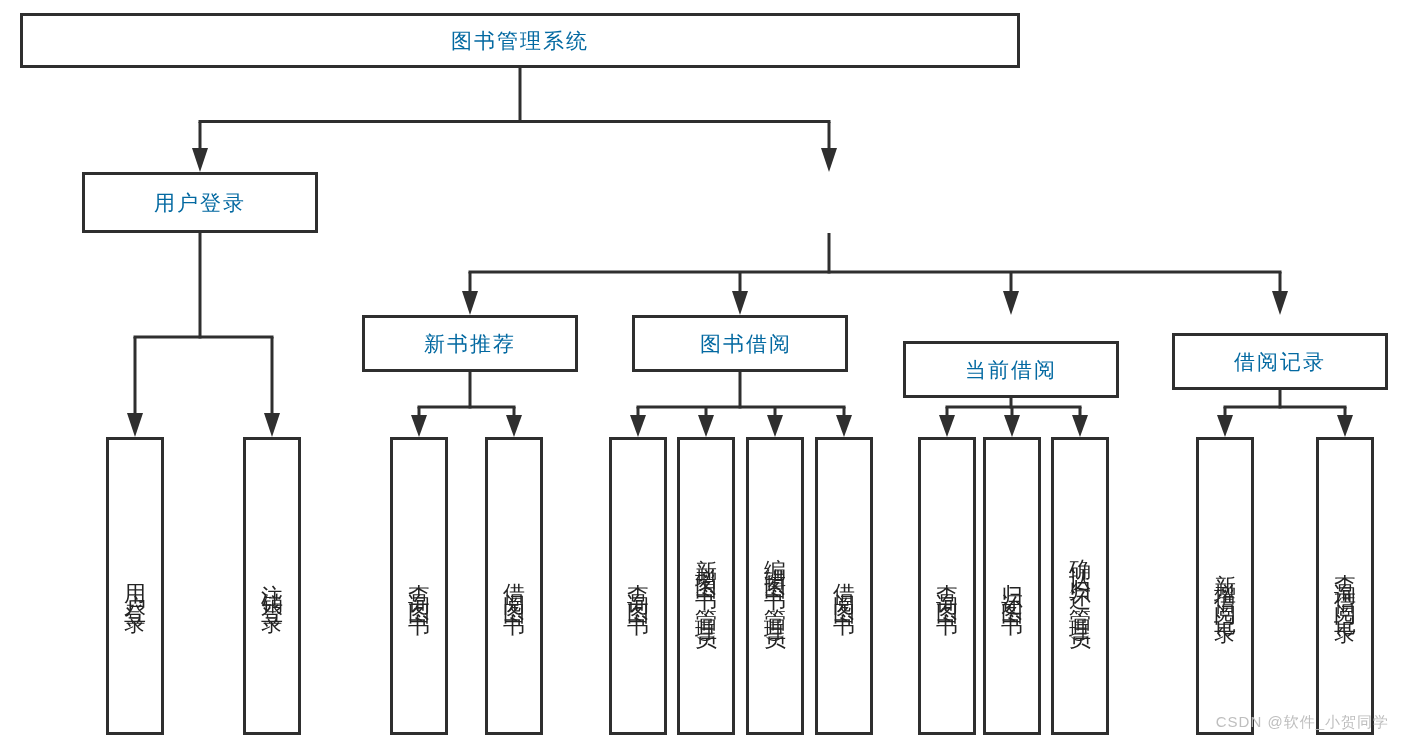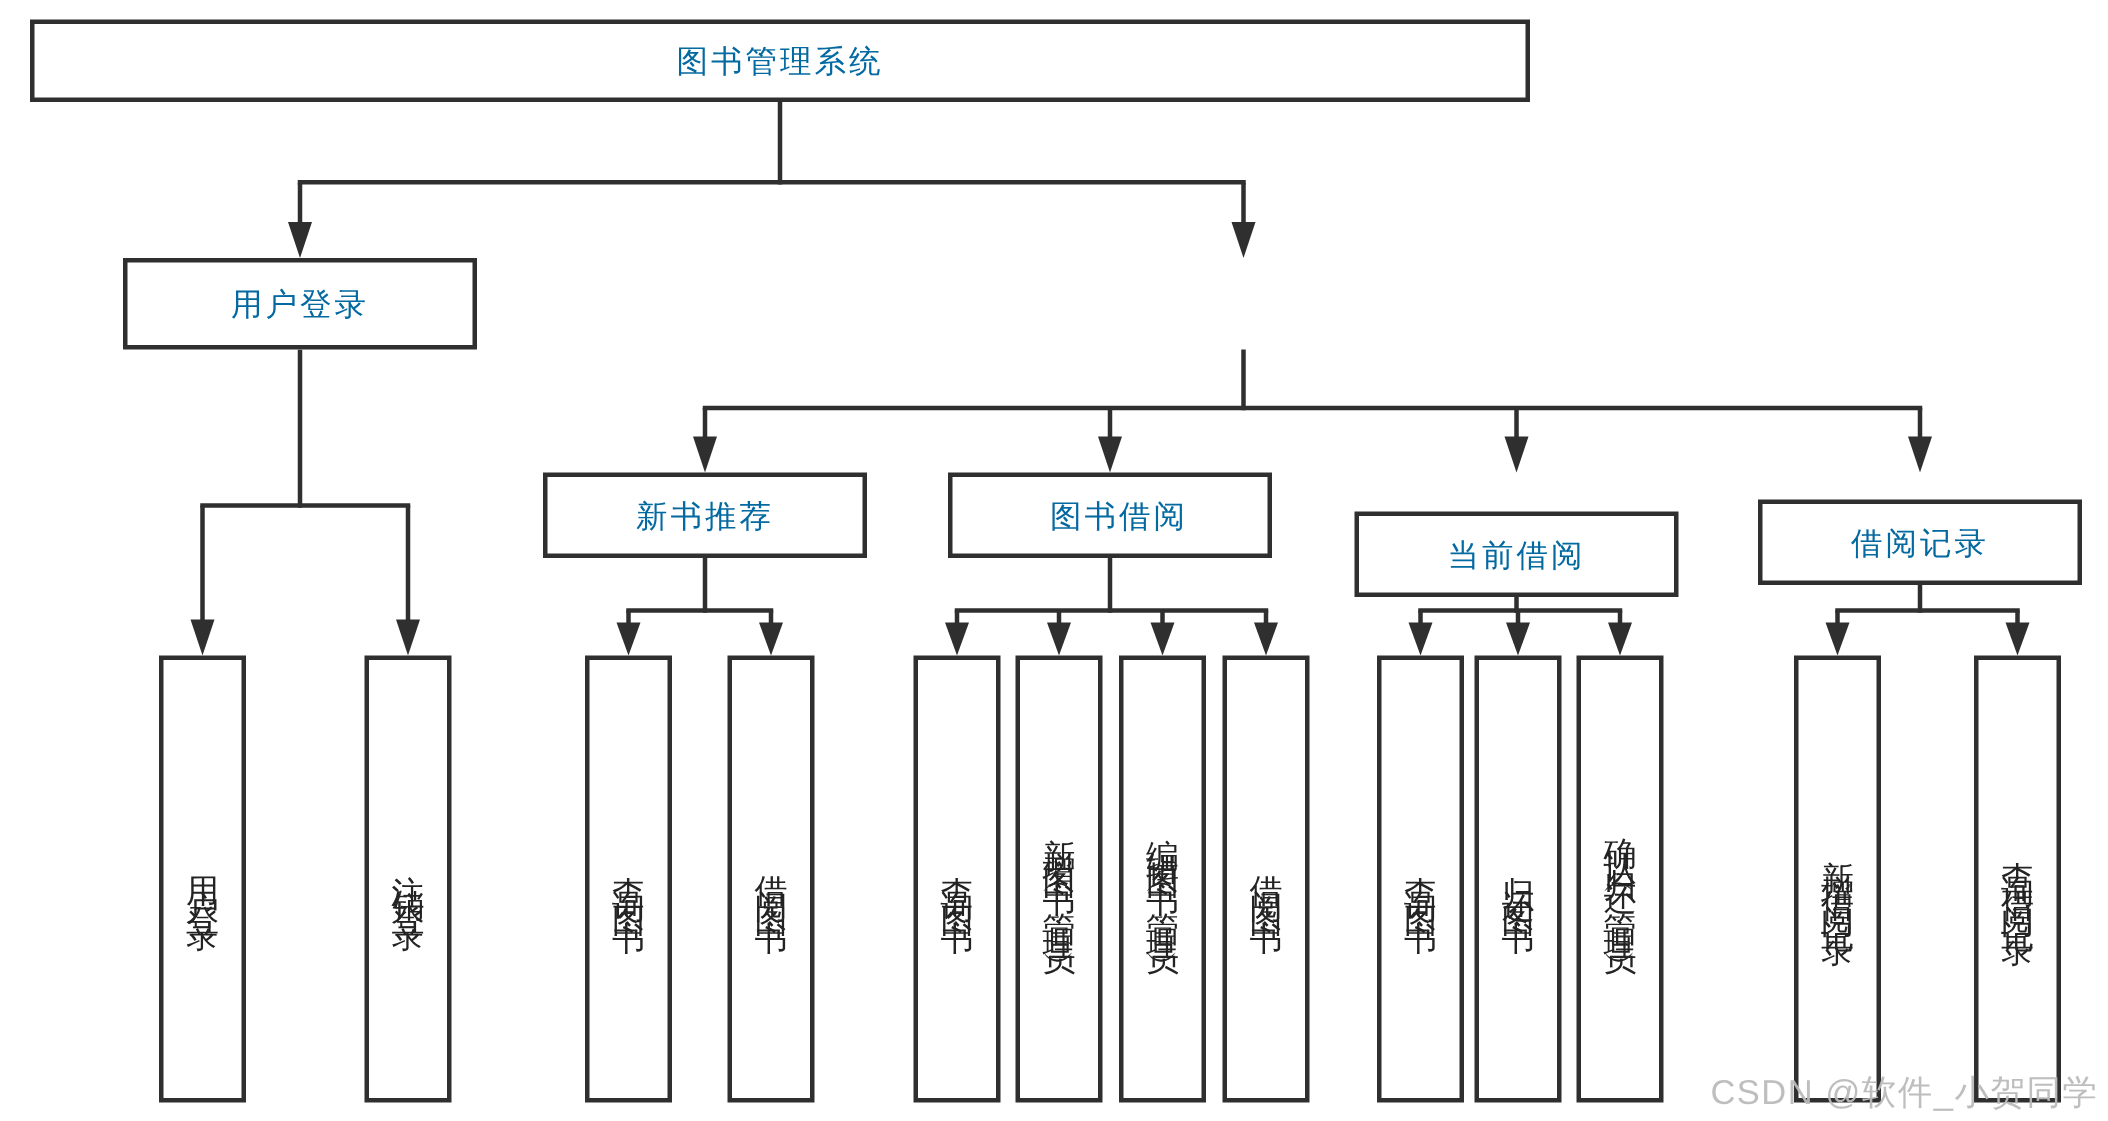--- a/index.html
+++ b/index.html
@@ -31,23 +31,23 @@
   .box.v span{
     writing-mode:vertical-rl;
     text-orientation:mixed;
     font-size:22px;
     color:#232323;
     letter-spacing:10px;
     line-height:1;
   }
   .watermark{
     position:absolute;
-    right:6px;top:713px;
+    right:16px;top:713px;
     z-index:2;
-    font-size:23px;
+    font-size:15px;
     color:rgba(186,186,186,0.95);
     letter-spacing:1px;
     white-space:nowrap;
   }
 </style>
 </head>
 <body>
 
 <div class="canvas">
 

